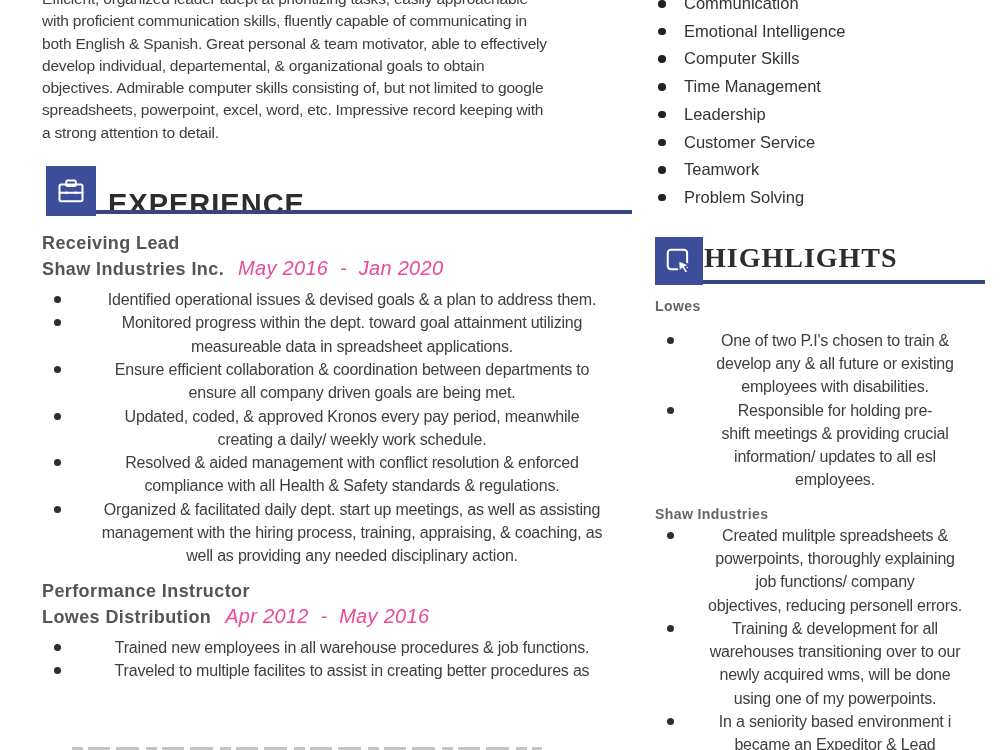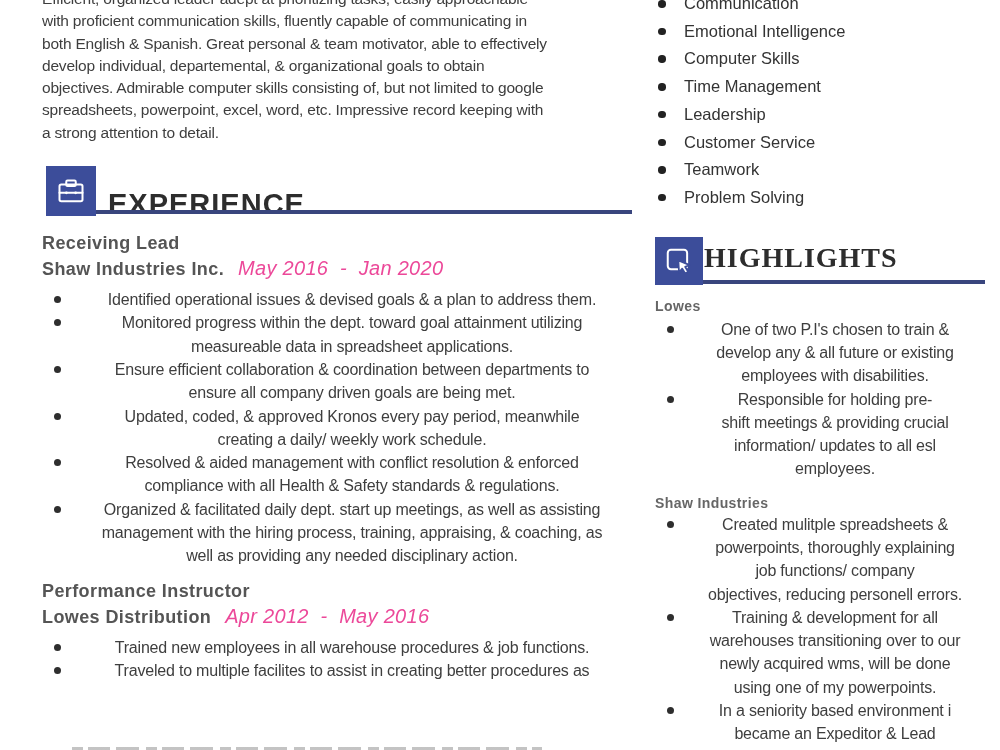--- a/index.html
+++ b/index.html
@@ -38,21 +38,21 @@
   
   ul.skills{margin:-10px 0 0 0;padding:0;list-style:none;}
   ul.skills li{position:relative;padding-left:29px;font-size:16.5px;line-height:27.7px;
                color:#333;white-space:pre;}
   ul.skills li::before{content:"";position:absolute;left:3px;top:10px;width:7.5px;height:7.5px;
                border-radius:50%;background:#222;}
   
   .group-title{font-size:14px;font-weight:700;color:#666;letter-spacing:.4px;white-space:pre;}
   .group-title.g1{margin-top:13px;}
   .group-title.g2{margin-top:14px;}
-  .col-right ul.bullets{margin-top:4px;}
+  .col-right ul.bullets{margin-top:15px;}
   .col-right ul.bullets.g2{margin-top:2px;}
   
   .ghost{position:absolute;height:4px;opacity:.45;
          background:repeating-linear-gradient(90deg,
             rgba(90,90,90,.8) 0 11px, transparent 11px 16px,
             rgba(90,90,90,.8) 16px 38px, transparent 38px 44px,
             rgba(90,90,90,.8) 44px 67px, transparent 67px 74px);}
   .ghost.left{left:72px;top:747px;width:470px;}
   .icon-svg{display:block;}
 </style>

